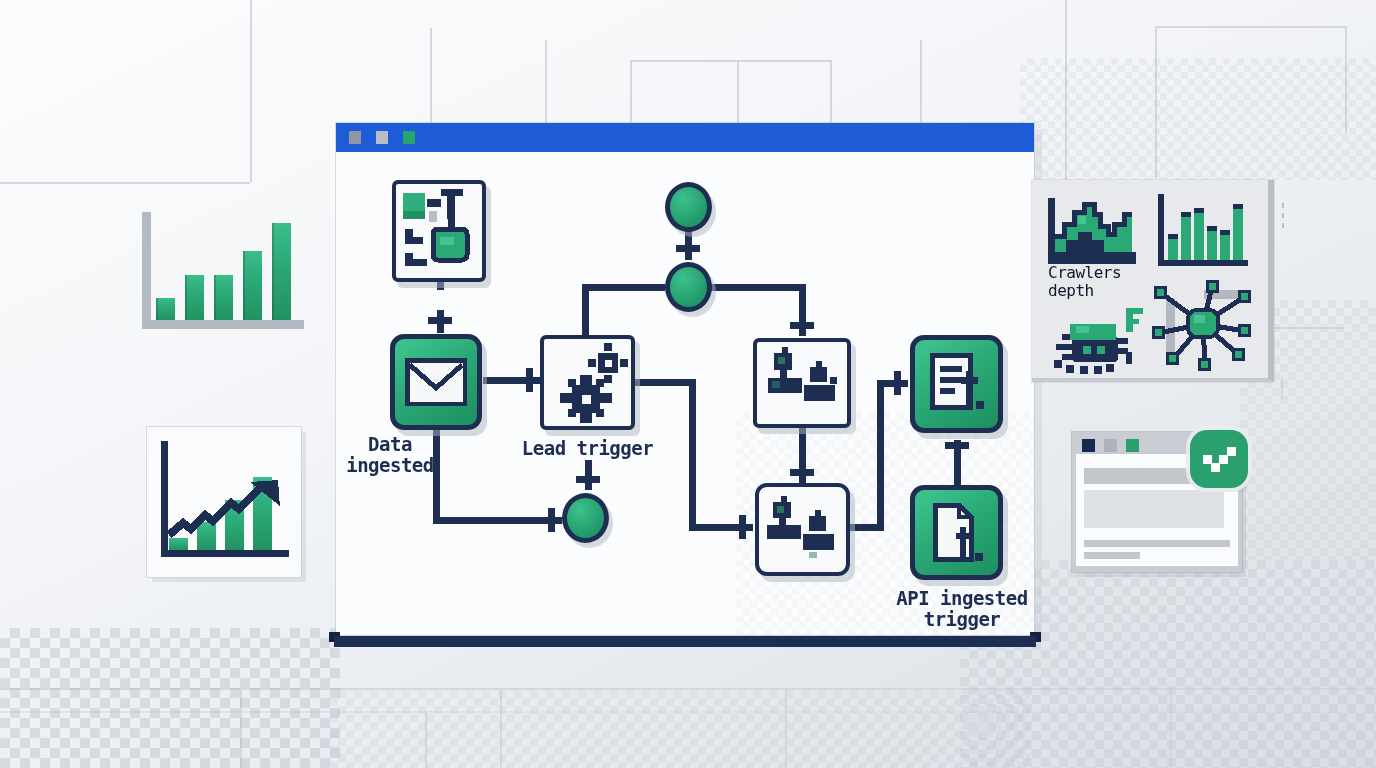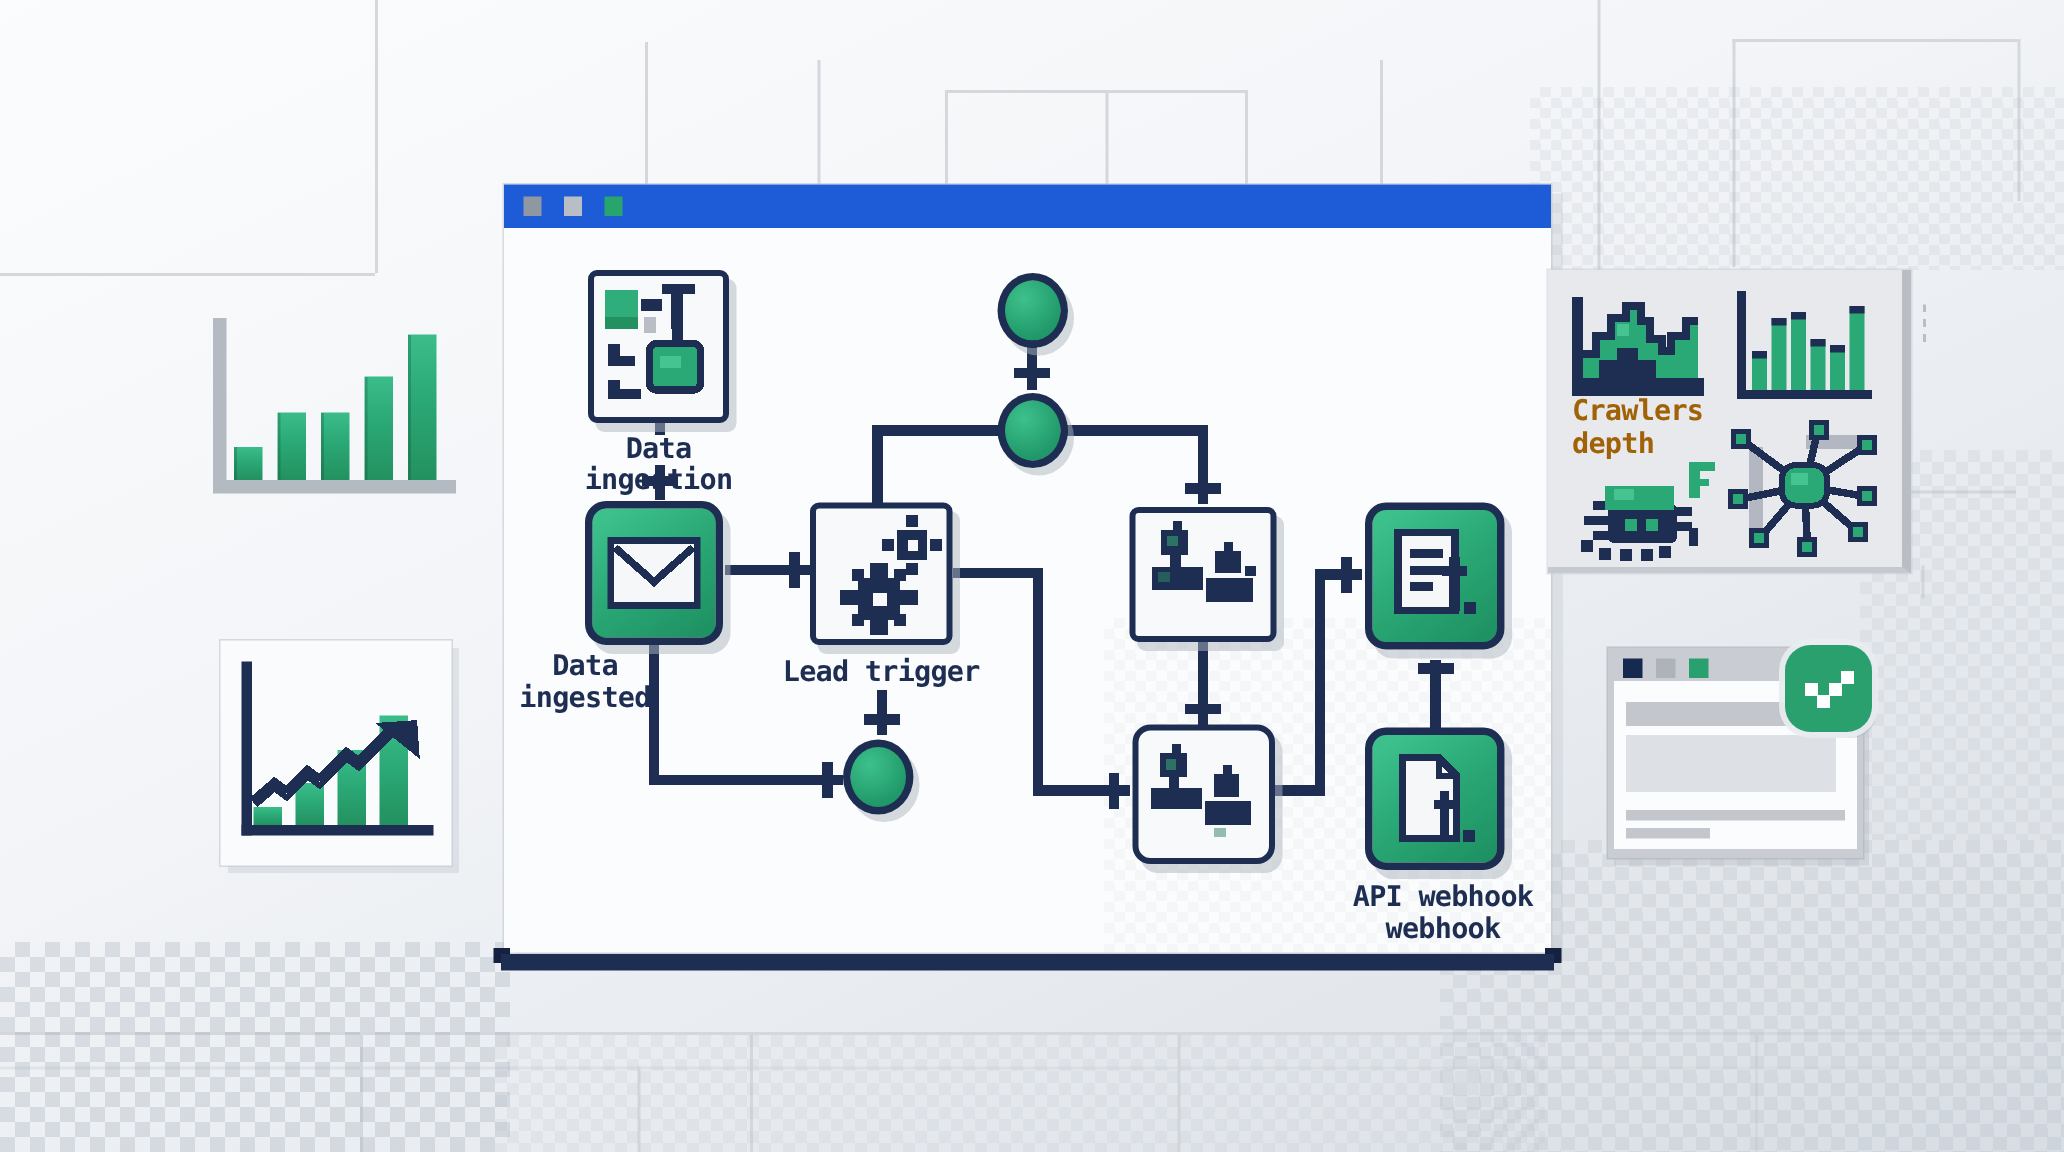--- a/index.html
+++ b/index.html
@@ -40,21 +40,21 @@
   
   .axisbar{position:absolute;background:#b4bac2;}
   .bars{position:absolute;display:flex;align-items:flex-end;}
   .c1 .bar{width:19px;margin-right:10px;background:linear-gradient(#3bbd8a 0%,#2aa876 45%,#23915f 100%);box-shadow:2px 0 0 rgba(20,60,45,.25) inset;}
   .growthcard{position:absolute;left:147px;top:427px;width:154px;height:150px;background:#fafbfc;
     box-shadow:0 0 0 1px rgba(200,205,212,.7),5px 5px 0 rgba(180,186,195,.3);}
   .c2 .bar{width:19px;margin-right:9px;background:linear-gradient(#3bbd8a 0%,#2aa876 50%,#23915f 100%);}
   
   .panel{position:absolute;left:1032px;top:180px;width:236px;height:198px;background:#e7e9ed;
     border-right:6px solid #b9bdc4;border-bottom:4px solid #c6cad0;box-shadow:0 0 0 1px rgba(205,209,215,.6);box-sizing:content-box;}
-  .pcap{position:absolute;color:#a16207;font-weight:bold;font-size:19px;line-height:1.15;letter-spacing:-0.5px;}
+  .pcap{position:absolute;color:#0f172a;font-weight:normal;font-size:16px;line-height:1.15;letter-spacing:-0.5px;}
   .c3{position:absolute;display:flex;align-items:flex-end;}
   .c3 .bar{width:10px;margin-right:3px;background:#2aa876;border-top:5px solid #1d2e52;box-sizing:border-box;}
   
   .browser{position:absolute;left:1072px;top:432px;width:170px;height:140px;background:#c9ccd2;
     box-shadow:0 0 0 1px rgba(180,185,193,.8),4px 5px 0 rgba(175,181,190,.35);}
   .bdot{position:absolute;width:13px;height:13px;}
   .bcontent{position:absolute;left:4px;top:22px;width:162px;height:112px;background:#fbfcfd;}
   .gline{position:absolute;background:#c3c7cd;}
   .badge{position:absolute;left:1190px;top:430px;width:58px;height:58px;background:#2aa06e;border-radius:17px;
     box-shadow:0 0 0 4px rgba(233,236,239,.9),3px 4px 0 rgba(170,177,187,.4);}
@@ -169,21 +169,20 @@
           <rect x="30" y="24" width="8" height="11" fill="#b9bec6"></rect>
           <rect x="6" y="42" width="8" height="15" fill="#1d2e52"></rect>
             <rect x="6" y="50" width="18" height="7" fill="#1d2e52"></rect>
           <rect x="6" y="66" width="8" height="13" fill="#1d2e52"></rect>
             <rect x="6" y="72" width="22" height="7" fill="#1d2e52"></rect>
           <rect x="49" y="32" width="7" height="12" fill="#1d2e52"></rect>
           <rect x="34" y="42" width="34" height="31" rx="5" fill="#2aa876" stroke="#1d2e52" stroke-width="5"></rect>
           <rect x="41" y="50" width="14" height="8" fill="#45c492"></rect>
         </svg>
       </div>
-      <div class="nlabel" style="left:33px;top:137px;width:140px">Data ingestion</div>
 
       <div class="greennode" style="left:54px;top:182px;width:92px;height:96px">
         <svg width="62" height="48" viewBox="0 0 62 48" shape-rendering="crispEdges">
           <rect x="2" y="2" width="58" height="44" fill="#f5f7f9" stroke="#1d2e52" stroke-width="5"></rect>
           <path d="M5 7 L31 30 L57 7" stroke="#1d2e52" stroke-width="5" fill="none"></path>
         </svg>
       </div>
       <div class="nlabel" style="left:6px;top:282px;width:96px">Data ingested</div>
 
       <div class="nodebox" style="left:204px;top:183px;width:95px;height:95px">
@@ -264,21 +263,21 @@
       <div class="greennode" style="left:574px;top:333px;width:93px;height:95px">
         <svg width="60" height="64" viewBox="0 0 60 64" shape-rendering="crispEdges">
           <path d="M8 4 H32 L44 16 V58 H8 Z" fill="#f5f7f9" stroke="#1d2e52" stroke-width="5"></path>
           <path d="M32 4 V16 H44" fill="none" stroke="#1d2e52" stroke-width="4"></path>
           <rect x="33" y="36" width="6" height="20" fill="#1d2e52"></rect>
           <rect x="29" y="32" width="14" height="6" fill="#1d2e52"></rect>
           <rect x="33" y="26" width="6" height="6" fill="#1d2e52"></rect>
           <rect x="48" y="52" width="8" height="8" fill="#1d2e52"></rect>
         </svg>
       </div>
-      <div class="nlabel" style="left:558px;top:436px;width:136px">API webhook webhook</div>
+      <div class="nlabel" style="left:558px;top:436px;width:136px">API ingested trigger</div>
     </div>
   </div>
   <div class="basecapL"></div>
   <div class="basecapR"></div>
   <div class="basebar"></div>
 
   <div class="panel">
 
     <svg class="abs" style="left:16px;top:14px" width="94" height="76" viewBox="0 0 94 76" shape-rendering="crispEdges">
       <rect x="0" y="4" width="7" height="64" fill="#1d2e52"></rect>

